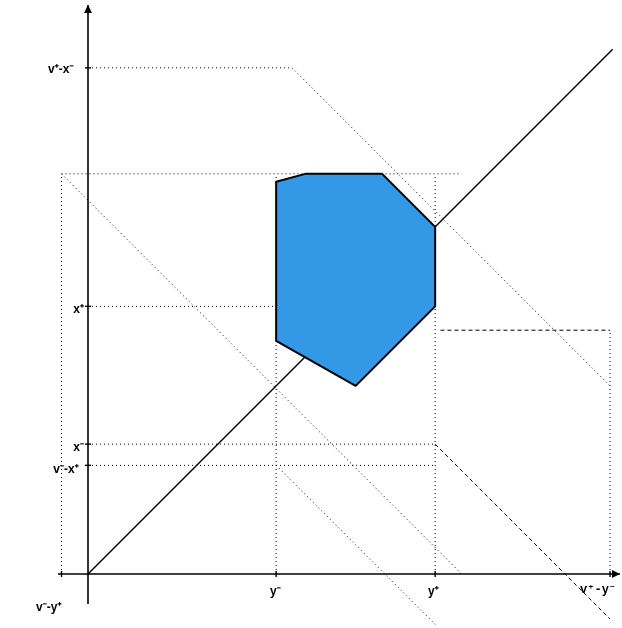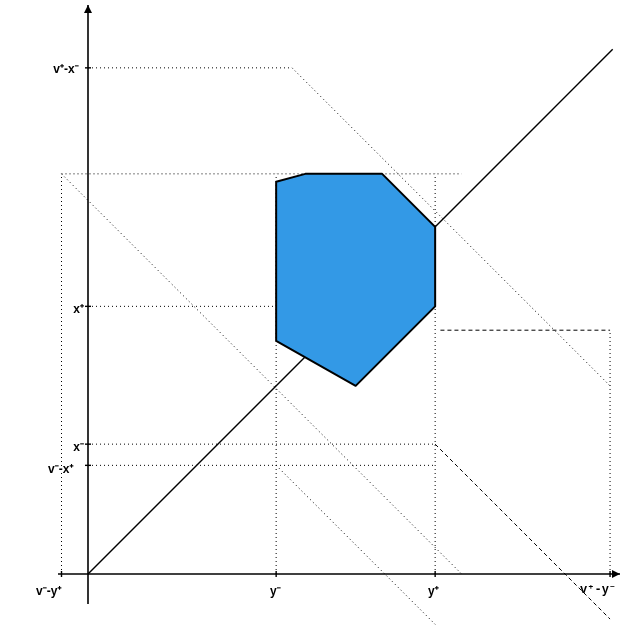--- a/index.html
+++ b/index.html
@@ -54,22 +54,22 @@
       <line x1="61.5" y1="571" x2="61.5" y2="577" stroke="#000" stroke-width="1.4"></line>
       <line x1="276.15" y1="571" x2="276.15" y2="577" stroke="#000" stroke-width="1.4"></line>
       <line x1="435.15" y1="571" x2="435.15" y2="577" stroke="#000" stroke-width="1.4"></line>
       <line x1="610.05" y1="571" x2="610.05" y2="577" stroke="#000" stroke-width="1.4"></line>
       <line x1="85" y1="465.35" x2="91" y2="465.35" stroke="#000" stroke-width="1.4"></line>
       <line x1="85" y1="444.15" x2="91" y2="444.15" stroke="#000" stroke-width="1.4"></line>
       <line x1="85" y1="306.35" x2="91" y2="306.35" stroke="#000" stroke-width="1.4"></line>
       <line x1="85" y1="67.84999999999997" x2="91" y2="67.84999999999997" stroke="#000" stroke-width="1.4"></line>
     </svg>
 
-  <span class="tick-label" style="left:36px; top:582px;">v⁻-y⁺</span>
+  <span class="tick-label" style="left:36px; top:598px;">v⁻-y⁺</span>
   <span class="tick-label" style="left:270px; top:582px;">y⁻</span>
   <span class="tick-label" style="left:428px; top:582px;">y⁺</span>
   <span class="tick-label" style="left:580px; top:582px;font-family:Liberation Mono, monospace;">v⁺-y⁻</span>
 
-  <span class="tick-label" style="left:48px; top:460px; text-align:left; width:36px;">v⁻-x⁺</span>
+  <span class="tick-label" style="left:48px; top:460px; text-align:center; width:36px;">v⁻-x⁺</span>
   <span class="tick-label" style="left:68px; top:438px; text-align:right; width:16px;">x⁻</span>
   <span class="tick-label" style="left:68px; top:300px; text-align:right; width:16px;">x⁺</span>
-  <span class="tick-label" style="left:48px; top:60px; text-align:center; width:36px;">v⁺-x⁻</span>
+  <span class="tick-label" style="left:48px; top:60px; text-align:left; width:36px;">v⁺-x⁻</span>
 </div>
 
 </body></html>

